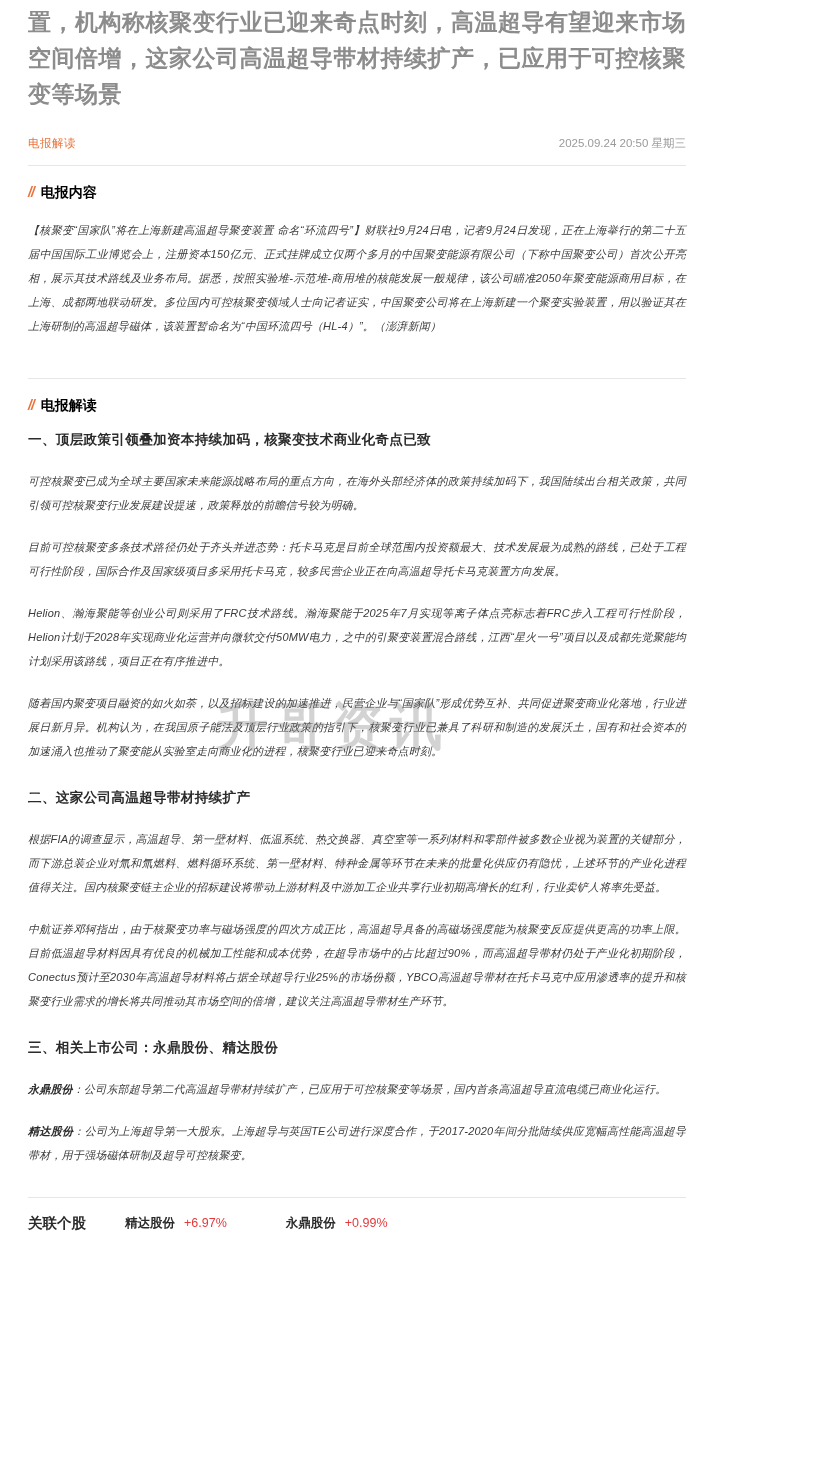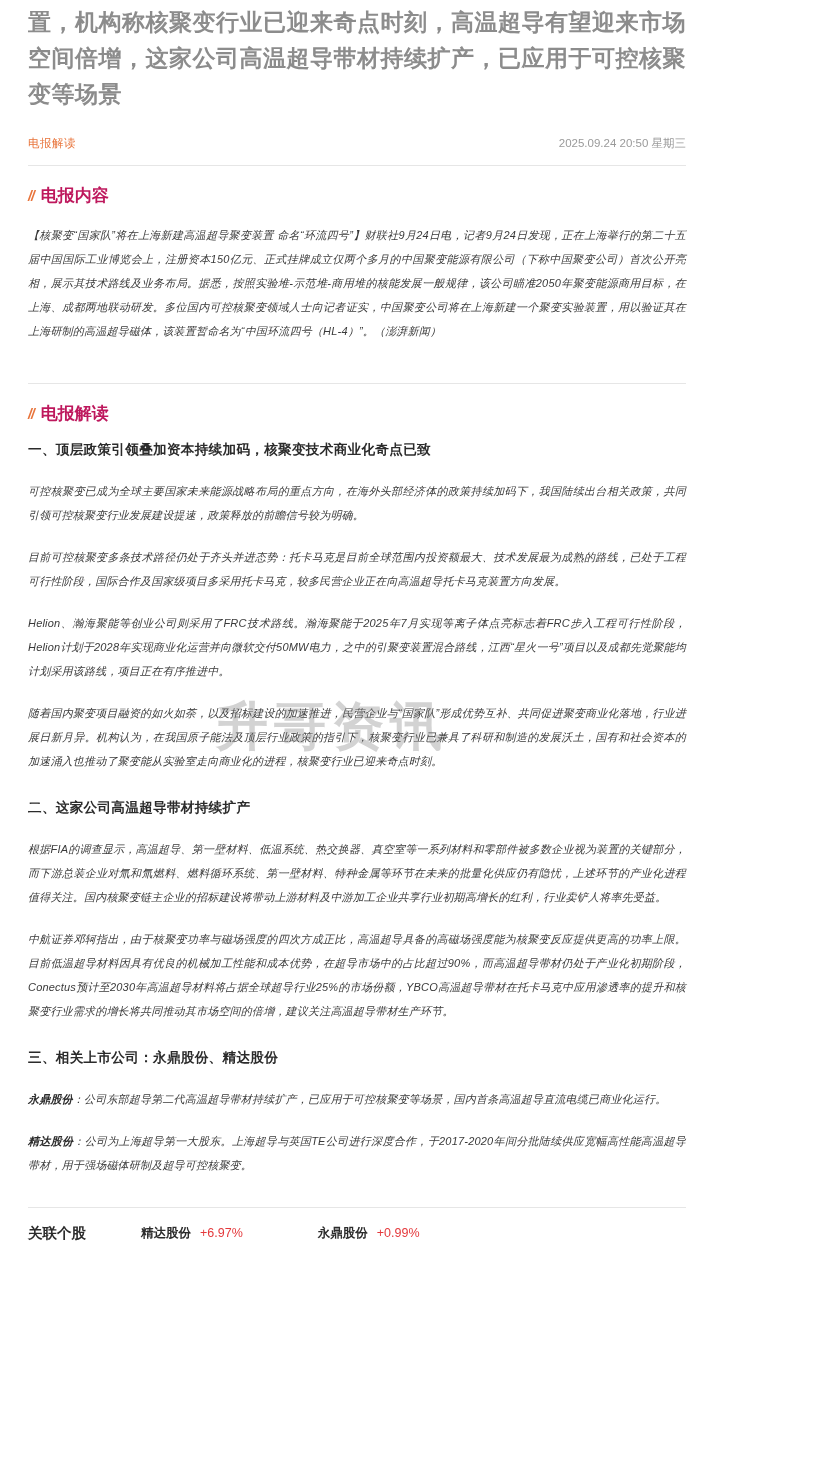--- a/index.html
+++ b/index.html
@@ -60,23 +60,23 @@
     margin: 0 0 16px 0;
   }
   .sec-slash {
     color: #e8743b;
     font-size: 14px;
     font-weight: bold;
     font-style: italic;
     letter-spacing: -1px;
   }
   .sec-title {
-    font-size: 17px;
-    font-weight: bold;
-    color: #be185d;
+    font-size: 14px;
+    font-weight: bold;
+    color: #000000;
   }
   
   p.body {
     font-size: 11px;
     line-height: 24px;
     color: #3a3a3a;
     margin: 0 0 18px 0;
     text-align: justify;
     letter-spacing: .2px;
     font-style: italic;
@@ -111,21 +111,21 @@
   }
   
   .footer-rule {
     border: 0;
     border-top: 1px solid #e6e6e6;
     margin: 30px 0 16px 0;
   }
   .stocks {
     display: flex;
     align-items: center;
-    gap: 17px;
+    gap: 1px;
     padding-bottom: 18px;
   }
   .stocks-label {
     font-size: 14.5px;
     font-weight: bold;
     color: #2b2b2b;
     margin-right: 38px;
   }
   .stock {
     display: flex;

